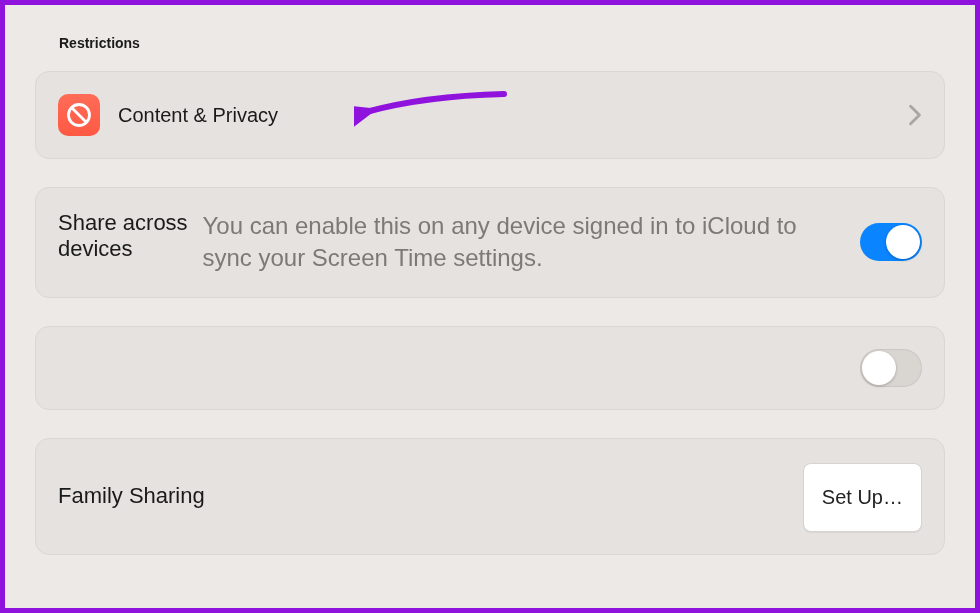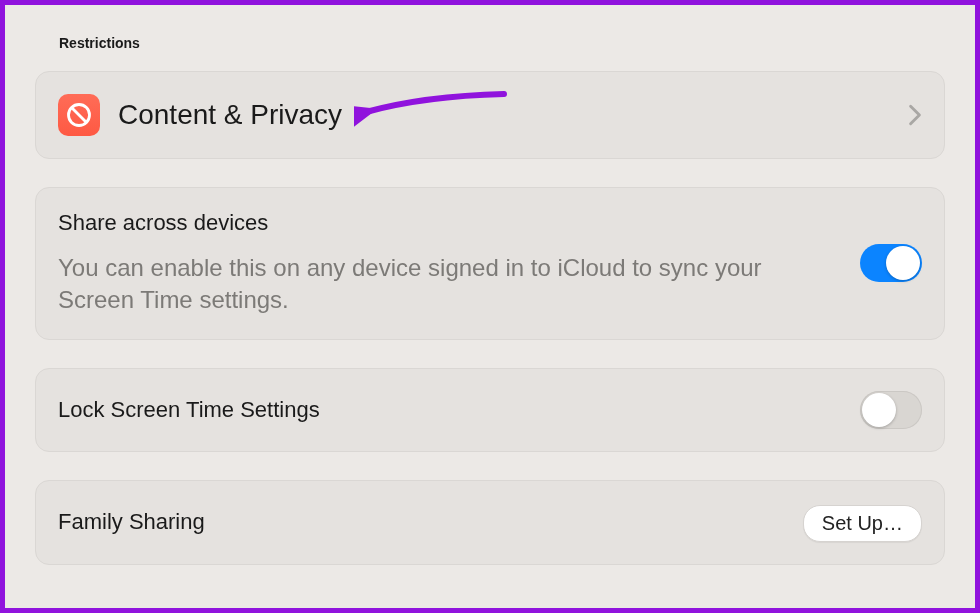--- a/index.html
+++ b/index.html
@@ -49,40 +49,40 @@
       align-items: center;
       justify-content: center;
       margin-right: 18px;
       flex-shrink: 0;
     }
     .icon-box svg {
       width: 28px;
       height: 28px;
     }
     .row-title {
-      font-size: 28px;
+      font-size: 20px;
       color: #1a1a1a;
       font-weight: 400;
       flex: 1;
     }
     .chevron {
       color: #a9a7a4;
       flex-shrink: 0;
       margin-left: 12px;
     }
     .chevron svg {
       width: 14px;
       height: 22px;
       display: block;
     }
     .text-block {
       flex: 1;
       display: flex;
-      flex-direction: column;
-      gap: 16px;
+      flex-direction: row;
+      gap: 2px;
       min-width: 0;
     }
     .setting-title {
       font-size: 22px;
       color: #1a1a1a;
       font-weight: 400;
     }
     .setting-desc {
       font-size: 24px;
       color: #7c7a77;
@@ -114,22 +114,22 @@
     }
     .toggle-on .toggle-knob {
       right: 2px;
     }
     .toggle-off .toggle-knob {
       left: 2px;
     }
     .pill-btn {
       background: #fff;
       border: 1px solid #d6d3d0;
-      border-radius: 17px;
-      padding: 6px 18px;
+      border-radius: 8px;
+      padding: 22px 18px;
       font-size: 20px;
       color: #222;
       box-shadow: 0 1px 1px rgba(0,0,0,0.06);
       flex-shrink: 0;
       margin-left: 20px;
       align-self: flex-start;
       margin-top: 2px;
     }
     .annotation-arrow {
       position: absolute;
@@ -175,21 +175,20 @@
     </div>
     <div class="toggle toggle-on">
       <div class="toggle-knob"></div>
     </div>
   </div>
 </div>
 
 <div class="panel">
   <div class="row">
     <div class="text-block">
-      <div class="setting-title">Lock Screen Time Settings</div>
     </div>
     <div class="toggle toggle-off">
       <div class="toggle-knob"></div>
     </div>
   </div>
 </div>
 
 <div class="panel">
   <div class="row">
     <div class="text-block">

